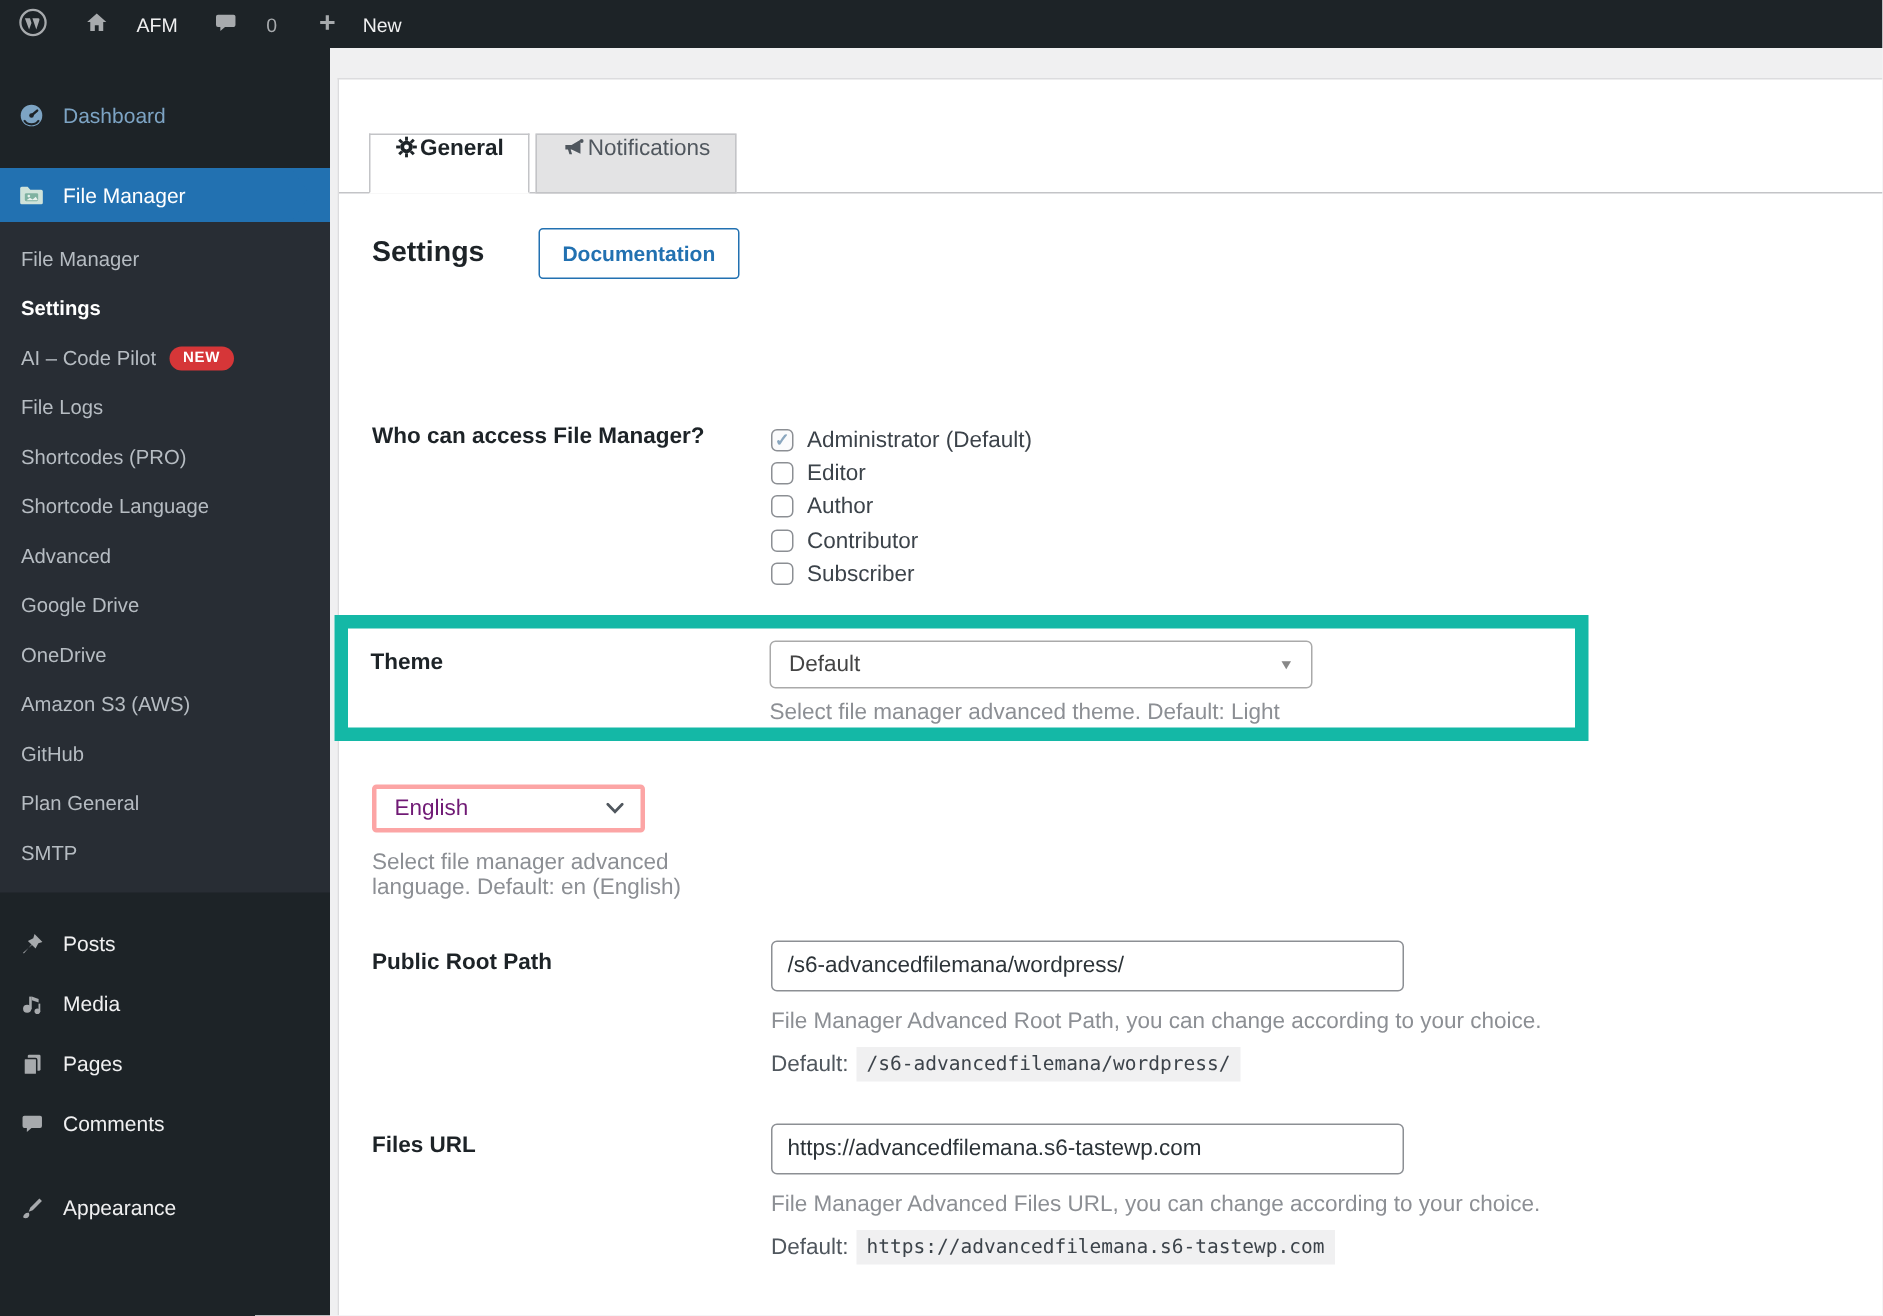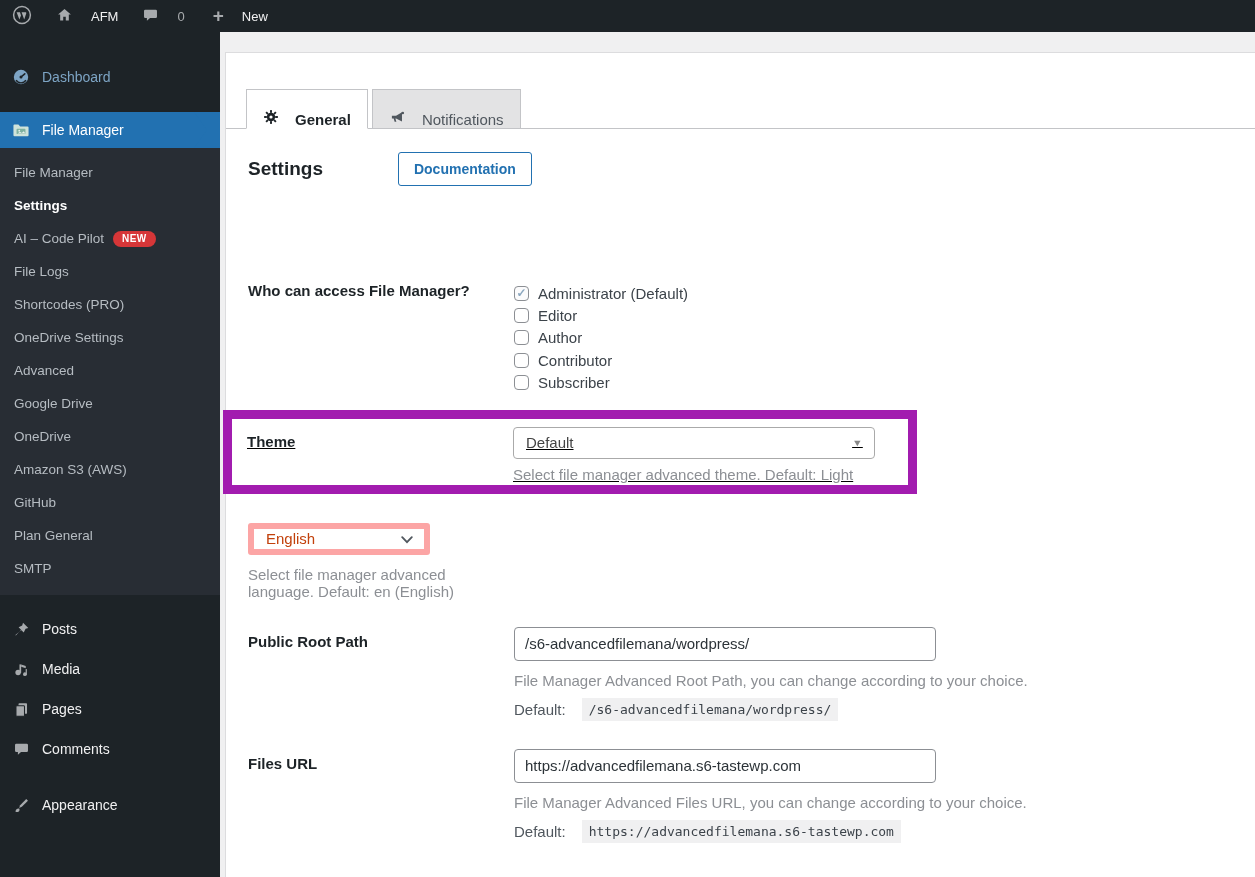--- a/index.html
+++ b/index.html
@@ -37,64 +37,64 @@
     border-left:13px solid #2271b1; z-index:25; }
 
   
   .main { position:absolute; left:194px; top:32px; width:1061px; height:845px; background:#f0f0f1; }
   .panel { position:absolute; left:31px; top:20px; width:1030px; height:825px;
     background:#fff; border:1px solid #dcdcde; border-right:none; border-bottom:none; }
 
   
   .tabs { display:flex; align-items:flex-end; padding-left:20px; margin-top:36px;
     border-bottom:1px solid #c3c4c7; }
-  .tab { height:40px; display:flex; align-items:flex-end; gap:16px; padding:0 16px;
+  .tab { height:40px; display:flex; align-items:flex-start; gap:1px; padding:0 16px;
     border:1px solid #c3c4c7; background:#e3e3e4; margin-right:4px; margin-bottom:-1px;
     font-size:15px; color:#50575e; cursor:pointer; }
   .tab.active { background:#fff; border-bottom-color:#fff; font-weight:700; color:#1d2327; }
 
   .head-row { display:flex; align-items:center; gap:36px; padding-left:22px; margin-top:23px; }
   .page-heading { font-size:19px; font-weight:700; color:#1d2327; }
   .doc-btn { background:#fff; border:1px solid #2271b1; color:#2271b1; font-size:14px;
     font-weight:600; border-radius:3px; padding:8px 15px; cursor:pointer;
-    font-family:"Liberation Sans", sans-serif;margin-left:39px; }
+    font-family:"Liberation Sans", sans-serif; }
 
   
   .frow { display:grid; grid-template-columns:266px 1fr; padding-left:22px; align-items:start; }
   .flabel { font-size:15px; font-weight:700; color:#1d2327; padding-top:6px; }
   .flabel.top { padding-top:0; }
   .help { font-size:15px; color:#8c8f94; margin-top:7px; }
 
   .row-access { margin-top:96px; }
   .opt { display:flex; align-items:center; gap:9px; height:22.4px; font-size:15px; color:#3c434a; }
   .cbx { width:15px; height:15px; border:1px solid #8c8f94; border-radius:4px;
     background:#fff; flex:0 0 15px; display:flex; align-items:center; justify-content:center; cursor:pointer; }
   .cbx.checked { background:#fbfbfc; }
   .cbx .ck { font-size:12px; line-height:12px; color:#8ba7bf; font-weight:700; }
 
-  .highlight { margin-left:-3px; margin-top:16px; width:694px;
-    border:9px solid #a21caf; background:#fff;text-decoration:underline; }
+  .highlight { margin-left:-3px; margin-top:16px; width:836px;
+    border:9px solid #14b8a6; background:#fff; }
   .highlight .frow { padding:8px 0 2px 15px; }
   .theme-select { width:362px; height:32px; border:1px solid #aaa; border-radius:4px;
     background:#fff; display:flex; align-items:center; justify-content:space-between;
     padding:0 12px; font-size:15px; color:#444; cursor:pointer; }
   .ts-arrow { font-size:9px; color:#888; transform:scaleX(1.2); }
 
   .row-language { margin-top:29px; }
-  .lang-select { width:182px; height:32px; border:6px solid #fca5a5; border-radius:3px;
+  .lang-select { width:182px; height:32px; border:3px solid #fca5a5; border-radius:3px;
     background:#fff; display:flex; align-items:center; justify-content:space-between;
-    padding:0 11px 0 12px; font-size:15px; color:#c2410c; cursor:pointer; }
+    padding:0 11px 0 12px; font-size:15px; color:#701a75; cursor:pointer; }
   .row-language .help { margin-top:11px; }
 
   .row-path { margin-top:27px; }
   .row-url { margin-top:28px; }
   .text-input { width:422px; height:34px; border:1px solid #8c8f94; border-radius:4px;
     padding:0 10px; font-size:15px; color:#2c3338; background:#fff;
     font-family:"Liberation Sans", sans-serif; }
-  .default-line { display:flex; align-items:center; gap:16px; margin-top:9px; }
+  .default-line { display:flex; align-items:center; gap:5px; margin-top:9px; }
   .default-label { font-size:15px; color:#50575e; }
   .code-chip { font-family:"DejaVu Sans Mono", monospace; font-size:13px; color:#3c434a;
     background:#f0f0f1; padding:4px 7px; }
   .row-path .help, .row-url .help { margin-top:11px; }
 </style>
 </head>
 <body>
 
 <div class="screen">
 
@@ -169,21 +169,21 @@
         <span>AI – Code Pilot</span>
         <span class="badge-new">NEW</span>
       </div>
       <div class="submenu-item">
           <span>File Logs</span>
         </div>
       <div class="submenu-item">
           <span>Shortcodes (PRO)</span>
         </div>
       <div class="submenu-item">
-          <span>OneDrive Settings</span>
+          <span>Shortcode Language</span>
         </div>
       <div class="submenu-item">
           <span>Advanced</span>
         </div>
       <div class="submenu-item">
           <span>Google Drive</span>
         </div>
       <div class="submenu-item">
           <span>OneDrive</span>
         </div>

